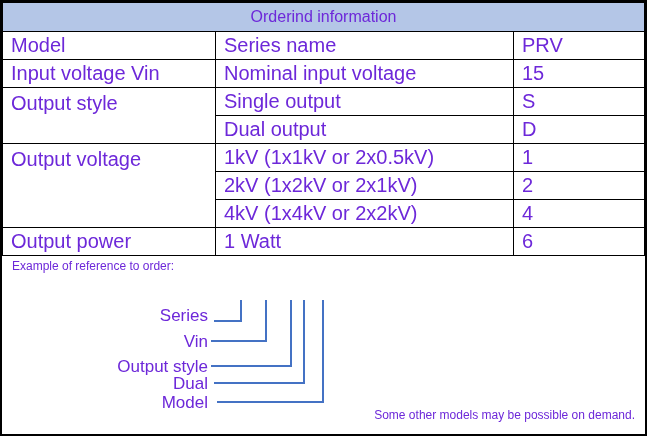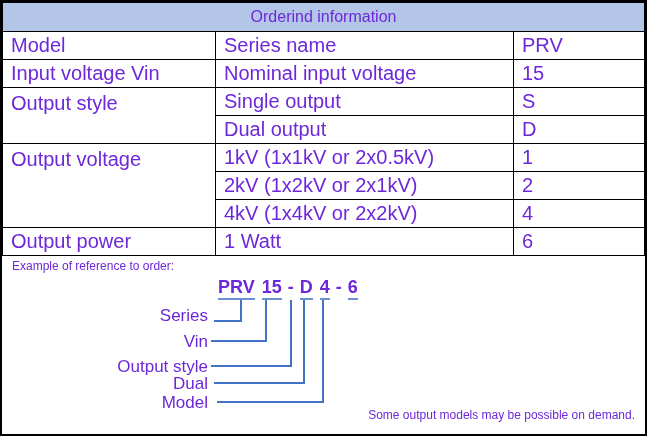--- a/index.html
+++ b/index.html
@@ -133,37 +133,28 @@
     <tr>
       <td>Output power</td>
       <td>1 Watt</td>
       <td>6</td>
     </tr>
   </tbody>
     </table>
 
   <div class="caption">Example of reference to order:</div>
 
-  <div class="code">
-    <span class="seg u">PRV</span>
-    <span class="seg u">15</span>
-    <span class="seg">-</span>
-    <span class="seg u">D</span>
-    <span class="seg u">4</span>
-    <span class="seg">-</span>
-    <span class="seg u">6</span>
-  </div>
 
   <div class="conn" style="left:212px; top:298px; width:28px;  height:22px;"></div>
   <div class="conn" style="left:209px; top:298px; width:56px;  height:42px;"></div>
   <div class="conn" style="left:209px; top:298px; width:81px;  height:67px;"></div>
   <div class="conn" style="left:212px; top:298px; width:91px;  height:84px;"></div>
   <div class="conn" style="left:215px; top:298px; width:107px; height:103px;"></div>
 
   <div class="callout" style="top:307px;">Series</div>
   <div class="callout" style="top:333px;">Vin</div>
   <div class="callout" style="top:358px;">Output style</div>
   <div class="callout" style="top:375px;">Dual</div>
   <div class="callout" style="top:394px;">Model</div>
 
-  <div class="note">Some output models may be possible on demand.</div>
+  <div class="note">Some other models may be possible on demand.</div>
 
 </div>
 
 </body></html>

